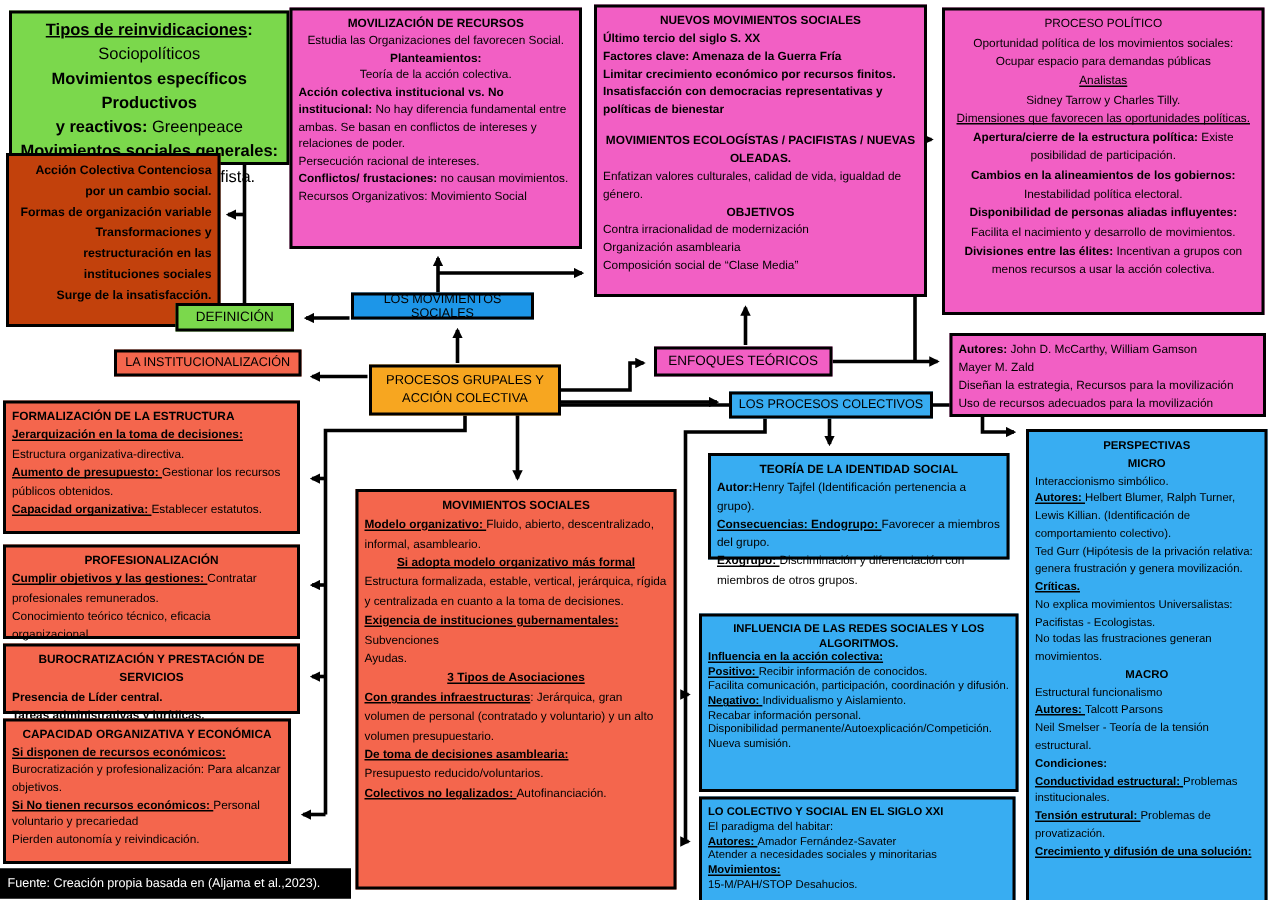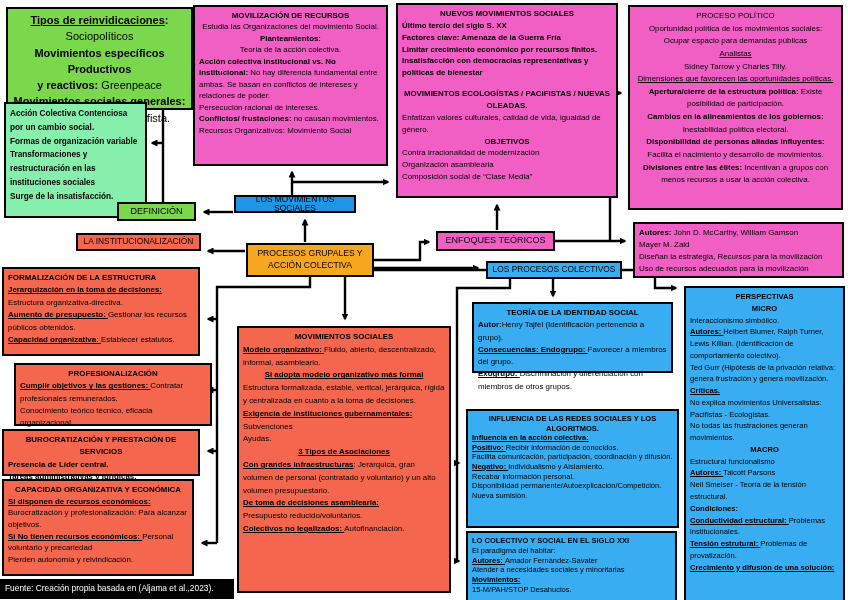--- a/index.html
+++ b/index.html
@@ -81,21 +81,21 @@
   <div id="bx-tipos" class="box" style="background: rgb(123, 216, 76);">
       <div class="ln ctr"><span class="b u">Tipos de reinvidicaciones</span><span class="b">:</span></div>
       <div class="ln ctr"><span>Sociopolíticos</span></div>
       <div class="ln ctr"><span class="b">Movimientos específicos Productivos</span></div>
       <div class="ln ctr"><span class="b">y reactivos: </span><span>Greenpeace</span></div>
       <div class="ln ctr"><span class="b">Movimientos sociales generales:</span></div>
       <div class="ln ctr"><span>Feminista, obrero o pacifista.</span></div>
     </div>
   <div id="bx-movilizacion" class="box" style="background: rgb(242, 95, 196);">
       <div class="ln ctr"><span class="b">MOVILIZACIÓN DE RECURSOS</span></div>
-      <div class="ln ctr"><span>Estudia las Organizaciones del movimiento Social.</span></div>
+      <div class="ln ctr"><span>Estudia las Organizaciones del favorecen Social.</span></div>
       <div class="ln ctr"><span class="b">Planteamientos:</span></div>
       <div class="ln ctr"><span>Teoría de la acción colectiva.</span></div>
       <div class="ln"><span class="b">Acción colectiva institucional vs. No institucional: </span><span>No hay diferencia fundamental entre ambas. Se basan en conflictos de intereses y relaciones de poder.</span></div>
       <div class="ln"><span>Persecución racional de intereses.</span></div>
       <div class="ln"><span class="b">Conflictos/ frustaciones: </span><span>no causan  movimientos.</span></div>
       <div class="ln"><span>Recursos Organizativos: Movimiento Social</span></div>
     </div>
   <div id="bx-nuevos" class="box" style="background: rgb(242, 95, 196);">
       <div class="ln ctr"><span class="b">NUEVOS MOVIMIENTOS SOCIALES</span></div>
       <div class="ln"><span class="b">Último tercio del siglo S. XX</span></div>
@@ -116,21 +116,21 @@
       <div class="ln ctr"><span>Ocupar espacio para demandas públicas</span></div>
       <div class="ln ctr"><span class="u">Analistas</span></div>
       <div class="ln ctr"><span>Sidney Tarrow y Charles Tilly.</span></div>
       <div class="ln ctr"><span class="u">Dimensiones que favorecen las oportunidades políticas.</span></div>
       <div class="ln ctr"><span class="b">Apertura/cierre de la estructura política: </span><span>Existe posibilidad de participación.</span></div>
       <div class="ln ctr"><span class="b">Cambios en la alineamientos de los gobiernos:</span></div>
       <div class="ln ctr"><span>Inestabilidad política electoral.</span></div>
       <div class="ln ctr"><span class="b">Disponibilidad de personas aliadas influyentes: </span><span>Facilita el nacimiento y desarrollo de movimientos.</span></div>
       <div class="ln ctr"><span class="b">Divisiones entre las élites: </span><span>Incentivan a grupos con menos recursos a usar la acción colectiva.</span></div>
     </div>
-  <div id="bx-accion" class="box" style="background: #86efac;">
+  <div id="bx-accion" class="box" style="background: #c2410c; text-align: right;">
       <div class="ln"><span class="b">Acción Colectiva Contenciosa por un cambio social.</span></div>
       <div class="ln"><span class="b">Formas de organización variable</span></div>
       <div class="ln"><span class="b">Transformaciones y restructuración en las instituciones sociales</span></div>
       <div class="ln"><span class="b">Surge de la insatisfacción.</span></div>
     </div>
 
   <div id="bx-definicion" class="box label vc" style="background: rgb(123, 216, 76);">
       <div class="ln ctr"><span>DEFINICIÓN</span></div>
     </div>
   <div id="bx-losmov" class="box label vc" style="background: rgb(29, 150, 232);">
@@ -156,21 +156,21 @@
       <div class="ln"><span>Diseñan la estrategia, Recursos para la movilización</span></div>
       <div class="ln"><span>Uso de recursos adecuados para la movilización</span></div>
     </div>
   <div id="bx-formalizacion" class="box" style="background: rgb(244, 102, 77);">
       <div class="ln"><span class="b">FORMALIZACIÓN DE LA ESTRUCTURA</span></div>
       <div class="ln"><span class="b u">Jerarquización en la toma de decisiones:</span></div>
       <div class="ln"><span>Estructura organizativa-directiva.</span></div>
       <div class="ln"><span class="b u">Aumento de presupuesto: </span><span>Gestionar los recursos públicos obtenidos.</span></div>
       <div class="ln"><span class="b u">Capacidad organizativa: </span><span>Establecer estatutos.</span></div>
     </div>
-  <div id="bx-profesionalizacion" class="box" style="background: rgb(244, 102, 77); margin-left: 12px;">
+  <div id="bx-profesionalizacion" class="box" style="background: rgb(244, 102, 77);">
       <div class="ln ctr"><span class="b">PROFESIONALIZACIÓN</span></div>
       <div class="ln"><span class="b u">Cumplir objetivos y las gestiones: </span><span>Contratar profesionales remunerados.</span></div>
       <div class="ln"><span>Conocimiento teórico técnico, eficacia organizacional.</span></div>
     </div>
   <div id="bx-burocratizacion" class="box" style="background: rgb(244, 102, 77);">
       <div class="ln ctr"><span class="b">BUROCRATIZACIÓN Y PRESTACIÓN DE SERVICIOS</span></div>
       <div class="ln"><span class="b">Presencia de Líder central.</span></div>
       <div class="ln"><span class="b">Tareas administrativas y jurídicas.</span></div>
     </div>
   <div id="bx-capacidad" class="box" style="background: rgb(244, 102, 77);">

